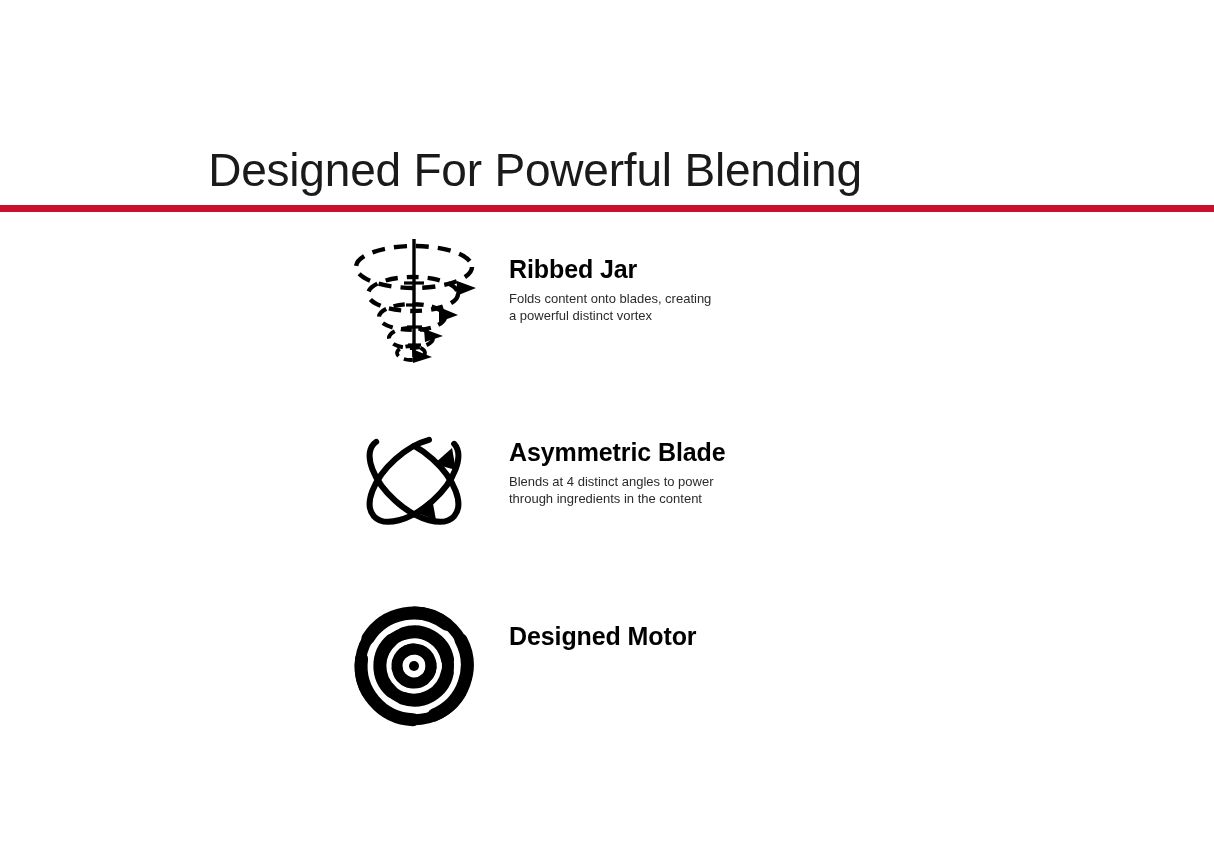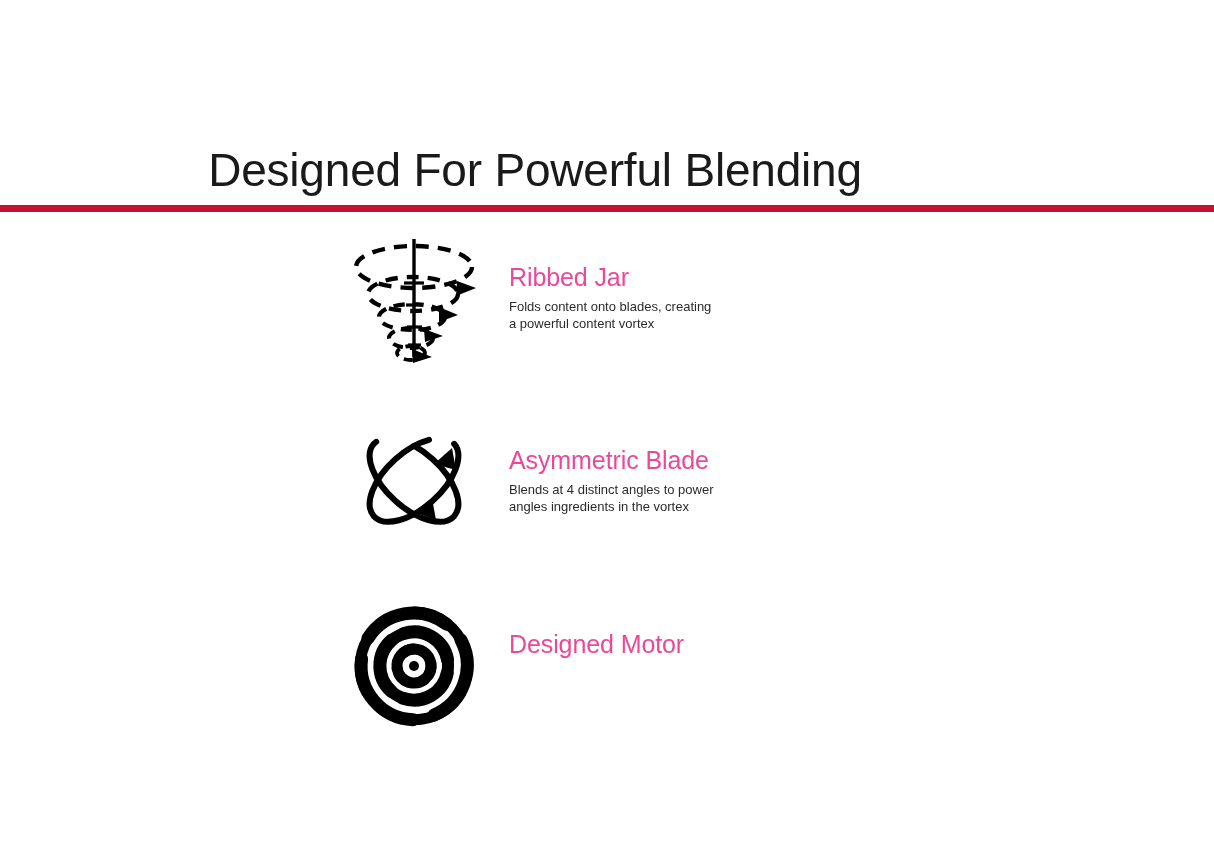--- a/index.html
+++ b/index.html
@@ -74,25 +74,25 @@
   .icon-wrap svg { display: block; }
 
   .feature-text {
     flex: 1 1 auto;
     padding-left: 21px;
     padding-top: 21px;
   }
   .feature-title {
     font-family: "Liberation Sans", sans-serif;
     font-size: 25px;
-    font-weight: 400;
+    font-weight: 700;
     letter-spacing: -0.1px;
-    color: #ec4899;
+    color: #000000;
     line-height: 1.1;
-    margin: 8px 0 6px 0;
+    margin: 0 0 6px 0;
     white-space: nowrap;
   }
   .feature-desc {
     font-family: "Liberation Sans", sans-serif;
     font-size: 13px;
     font-weight: 400;
     color: #2b2b2b;
     line-height: 1.33;
     margin: 0;
   }
@@ -129,21 +129,21 @@
           <polygon points="111,44 130,51 110,59" fill="#000"></polygon>
           <polygon points="93,70 112,78 93,85" fill="#000"></polygon>
           <polygon points="78,92 97,99 79,105" fill="#000"></polygon>
           <polygon points="66,112 86,120 67,126" fill="#000"></polygon>
         </svg>
       </div>
       <div class="feature-text">
         <div class="feature-title">Ribbed Jar</div>
         <p class="feature-desc">
           <span>Folds content onto blades, creating</span>
-          <span>a powerful content vortex</span>
+          <span>a powerful distinct vortex</span>
         </p>
       </div>
     </div>
 
     <div class="feature feature-2">
       <div class="icon-wrap">
         <svg width="124" height="120" viewBox="0 0 124 120" fill="none" xmlns="http://www.w3.org/2000/svg" aria-hidden="true">
 
           <ellipse cx="62" cy="60" rx="54" ry="28" stroke="#000" stroke-width="6" fill="none" transform="rotate(-42 62 60)" stroke-dasharray="255 40" stroke-dashoffset="18" stroke-linecap="round"></ellipse>
 
@@ -151,21 +151,21 @@
 
           <polygon points="100,28 104,50 82,44" fill="#000"></polygon>
 
           <polygon points="84,100 62,92 80,78" fill="#000"></polygon>
         </svg>
       </div>
       <div class="feature-text">
         <div class="feature-title">Asymmetric Blade</div>
         <p class="feature-desc">
           <span>Blends at 4 distinct angles to power</span>
-          <span>angles ingredients in the vortex</span>
+          <span>through ingredients in the content</span>
         </p>
       </div>
     </div>
 
     <div class="feature feature-3">
       <div class="icon-wrap">
         <svg width="128" height="124" viewBox="0 0 128 124" fill="none" xmlns="http://www.w3.org/2000/svg" aria-hidden="true">
           <g fill="none" stroke="#000" stroke-linecap="round">
 
             <g transform="translate(64 62)">

